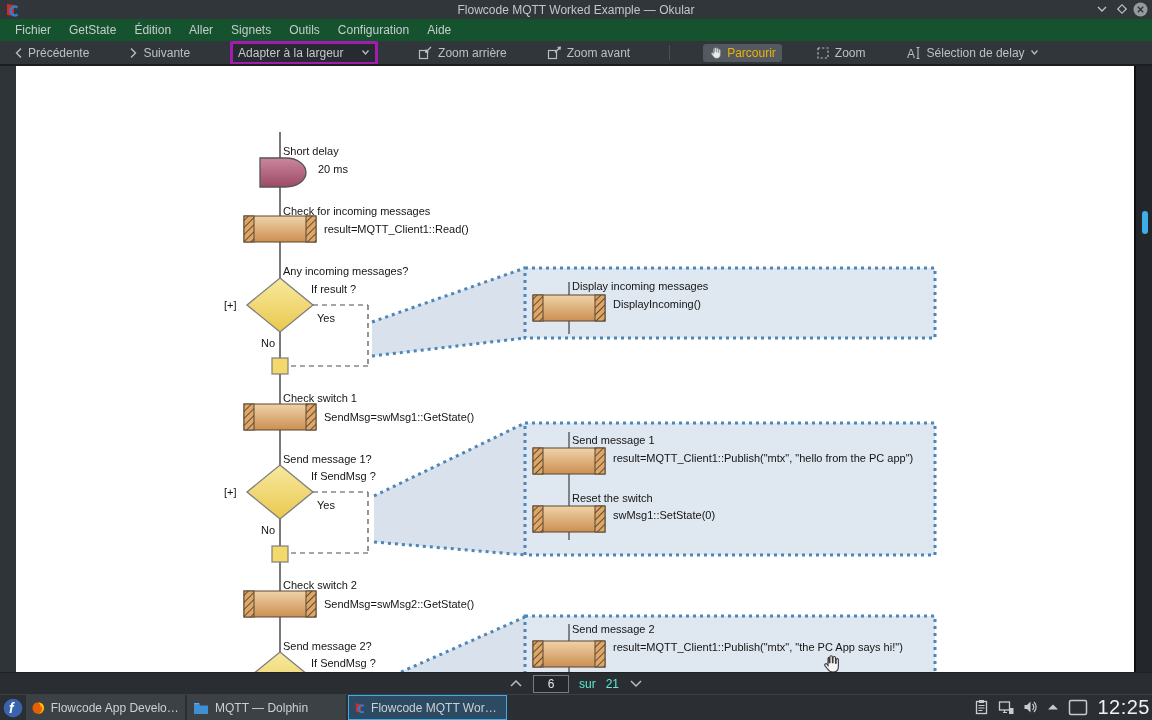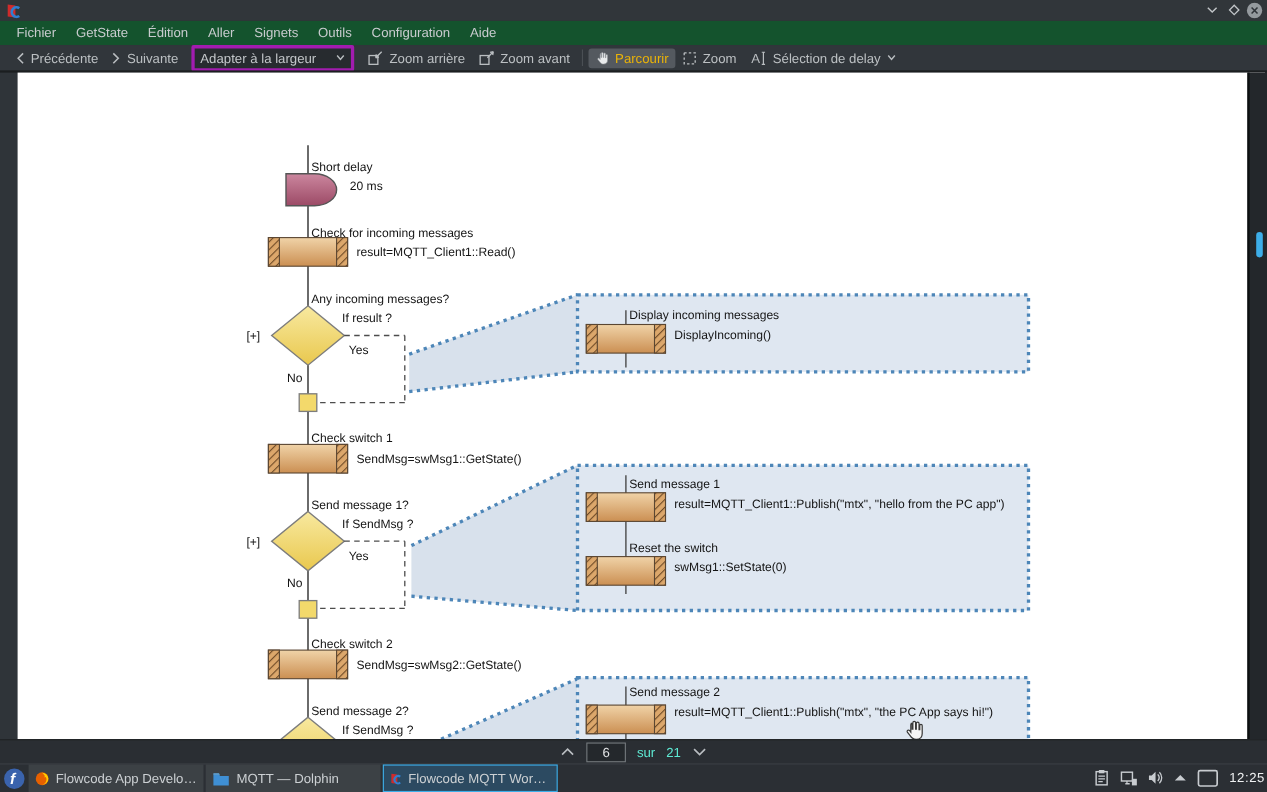--- a/index.html
+++ b/index.html
@@ -7,21 +7,21 @@
        background:#2f3439;font-family:"Liberation Sans",sans-serif;
        -webkit-font-smoothing:antialiased;}
   .abs{position:absolute;}
   
   #titlebar{left:0;top:0;width:1152px;height:19px;background:#31363a;
     display:flex;align-items:center;justify-content:center;color:#c3c6c9;font-size:12px;}
   #menubar{left:0;top:19px;width:1152px;height:22px;background:#14532d;
     display:flex;align-items:center;padding-left:6px;box-sizing:border-box;}
   .menu-item{color:#c8cbce;font-size:12px;padding:0 9px;line-height:22px;cursor:default;}
   #toolbar{left:0;top:41px;width:1152px;height:23px;background:#31363b;
-    display:flex;align-items:center;padding-left:8px;box-sizing:border-box;}
+    display:flex;align-items:center;padding-left:8px;box-sizing:border-box;gap:28px;}
   .tb-btn{display:flex;align-items:center;gap:5px;color:#bcc0c3;font-size:12px;
     padding:2px 6px;border-radius:3px;white-space:nowrap;}
   .tb-btn.active{background:#54595f;color:#eab308;}
   .tb-sep{width:1px;height:15px;background:#4a4f54;margin:0 5px;}
   #combo{width:132px;height:18px;background:#272b2f;border:3px solid #a21caf;border-radius:2px;
     display:flex;align-items:center;justify-content:space-between;color:#c4c7ca;font-size:12px;
     padding:0 5px;margin:0 6px;}
   #chrome-doc-sep{left:0;top:64px;width:1152px;height:2px;background:#1b1e20;}
   
   #docarea{left:16px;top:66px;width:1134px;height:606px;background:#ffffff;overflow:hidden;}
@@ -35,31 +35,32 @@
     font-size:12px;text-align:center;font-family:"Liberation Sans",sans-serif;padding:0;}
   .pagebar-label{color:#5eead4;font-size:12px;}
   
   #taskbar{left:0;top:694px;width:1152px;height:26px;background:#2b2f34;border-top:1px solid #3a3f44;
     box-sizing:border-box;display:flex;align-items:stretch;}
   .task{width:159px;display:flex;align-items:center;gap:6px;padding:0 6px;margin-right:2px;
     background:#3c4145;color:#ccd0d3;font-size:12px;white-space:nowrap;overflow:hidden;box-sizing:border-box;}
   .task.active{background:#2c4a61;border:1px solid #3daee9;}
   .task .tlabel{overflow:hidden;text-overflow:ellipsis;}
   #tray{position:absolute;right:2px;top:694px;height:26px;display:flex;align-items:center;gap:9px;}
-  #clock{color:#eef0f1;font-size:12px;letter-spacing:0.5px;}
+  #clock{color:#eef0f1;font-size:20px;letter-spacing:0.5px;}
   svg text{font-family:"Liberation Sans",sans-serif;}
 </style>
 </head>
 <body>
 
 <div id="titlebar" class="abs">
   <svg class="abs" style="left:6px;top:3px" width="13" height="14" viewBox="0 0 13 14">
     <path d="M1,1 L8,2 V13 L1,12 Z" fill="#cf2b2b"></path>
     <path d="M11.5,4.5 A4.3,4.3 0 1 0 11.5,11.5" fill="none" stroke="#2f7fd0" stroke-width="2.4"></path>
   </svg>
+  <span>Flowcode MQTT Worked Example — Okular</span>
   <svg class="abs" style="right:44px;top:5px" width="12" height="9" viewBox="0 0 12 9">
     <polyline points="2,2 6,6 10,2" fill="none" stroke="#c0c4c7" stroke-width="1.3"></polyline>
   </svg>
   <svg class="abs" style="right:24px;top:3px" width="12" height="12" viewBox="0 0 12 12">
     <rect x="3" y="3" width="6" height="6" transform="rotate(45 6 6)" fill="none" stroke="#c0c4c7" stroke-width="1.2"></rect>
   </svg>
   <svg class="abs" style="right:4px;top:2px" width="15" height="15" viewBox="0 0 15 15">
     <circle cx="7.5" cy="7.5" r="7" fill="#949a9e"></circle>
     <path d="M4.8,4.8 L10.2,10.2 M10.2,4.8 L4.8,10.2" stroke="#2e3338" stroke-width="1.4"></path>
   </svg>

